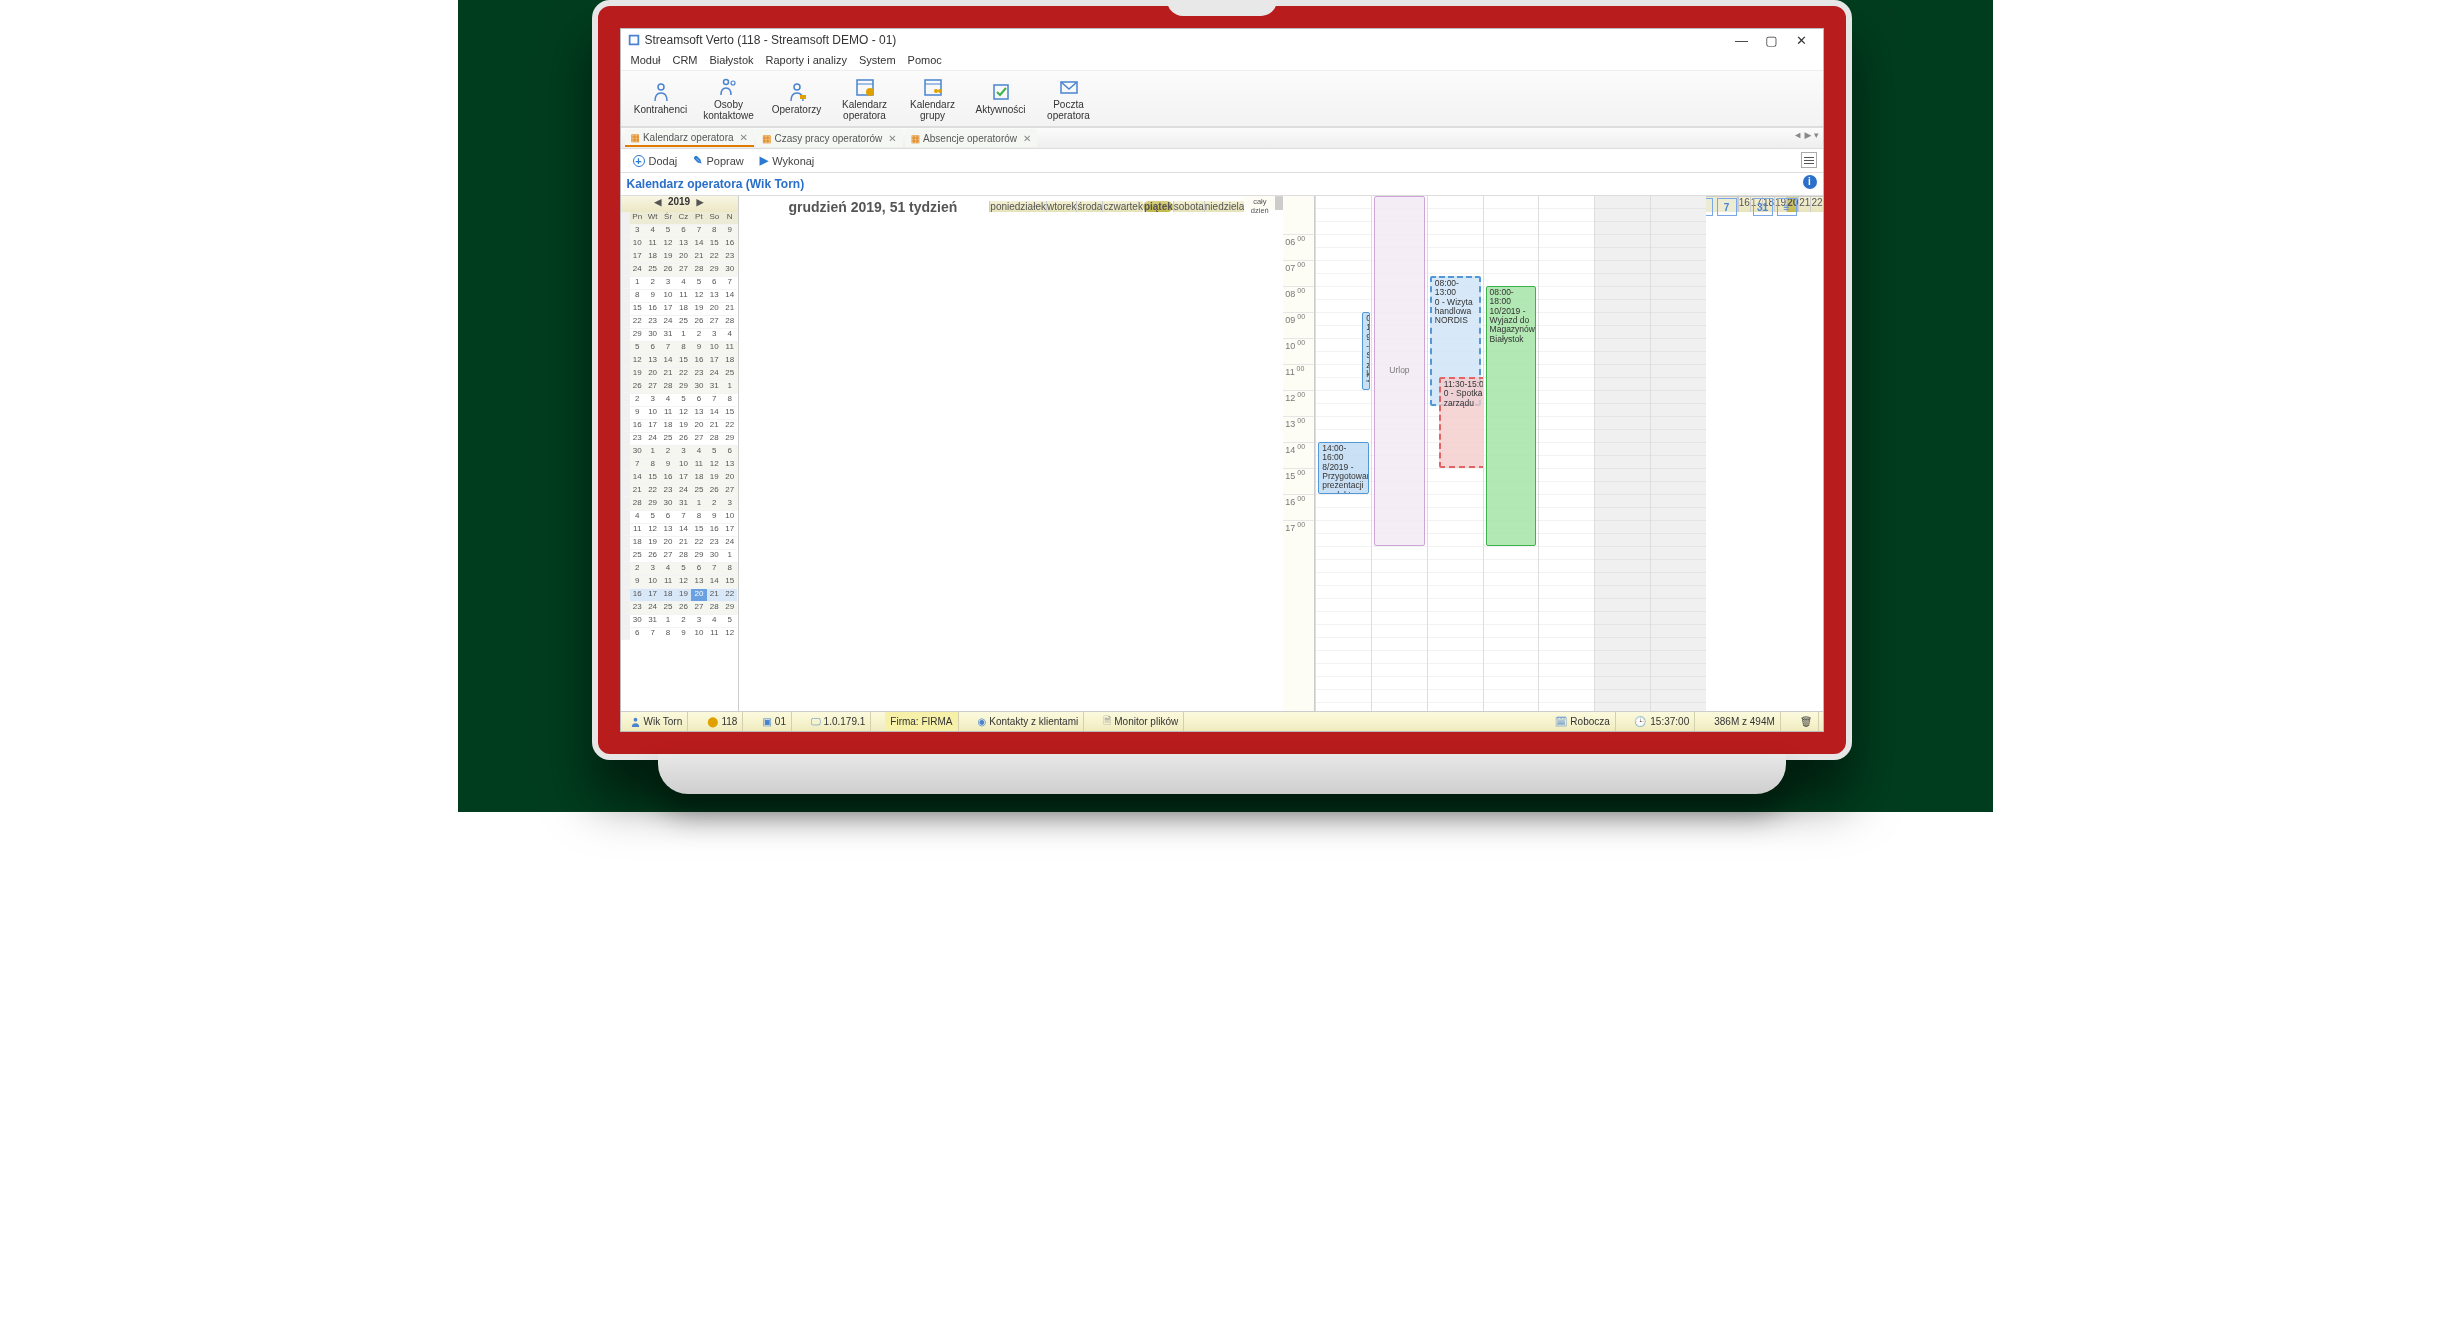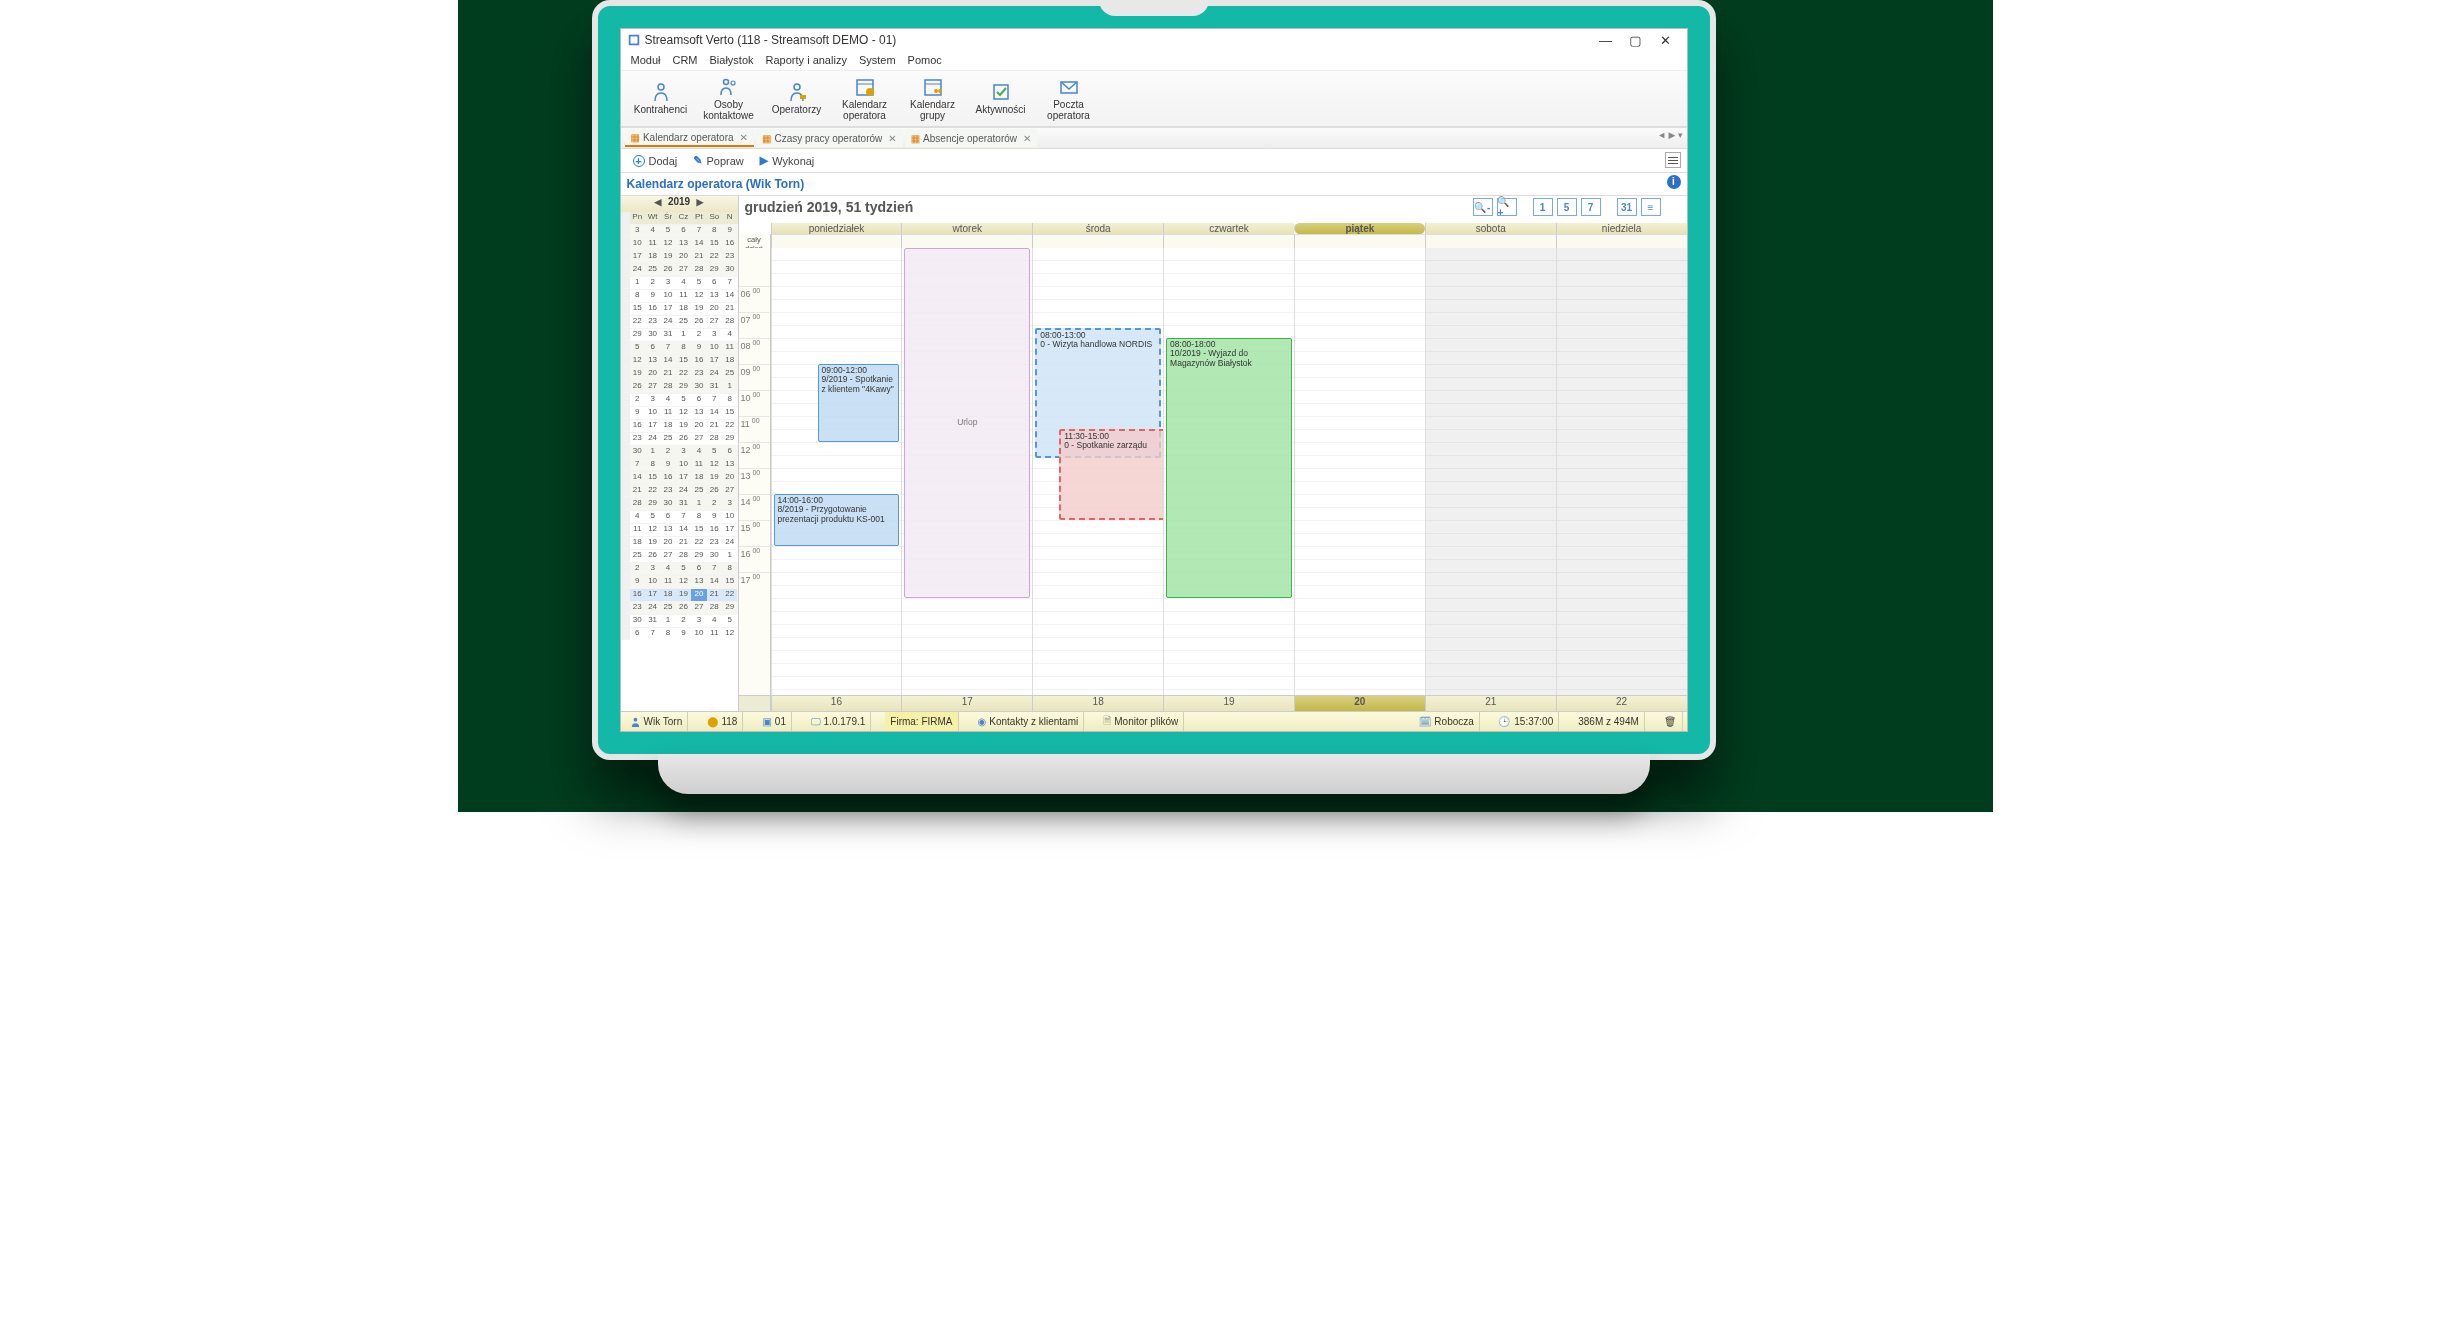--- a/index.html
+++ b/index.html
@@ -1,18 +1,18 @@
 <!DOCTYPE html>
 <html><head>
 <meta charset="utf-8">
 <style>
   * { box-sizing: border-box; margin: 0; padding: 0; }
   html, body { width: 100%; height: 100%; background: transparent; font-family: Arial, sans-serif; font-size: 11px; color: #333; }
   .stage { position: relative; width: 1535px; height: 812px; margin: 0 auto; background: #003d1e; }
-  .laptop { position: absolute; left: 134px; top: 0; width: 1124px; height: 760px; background: #14b8a6; border-radius: 18px; border: 6px solid #e6e6e6; box-shadow: 0 40px 50px rgba(0,0,0,.5); }
+  .laptop { position: absolute; left: 134px; top: 0; width: 1260px; height: 760px; background: #b91c1c; border-radius: 18px; border: 6px solid #e6e6e6; box-shadow: 0 40px 50px rgba(0,0,0,.5); }
   .basebar { position:absolute; left:60px; right:60px; bottom:-40px; height:40px; background:linear-gradient(#e8e8e8,#cfcfcf); border-radius:0 0 30px 30px; box-shadow:0 20px 30px rgba(0,0,0,.4);}
   .notch { position:absolute; top:-6px; left:50%; transform:translateX(-50%); width:110px; height:16px; background:#e8e8e8; border-radius:0 0 20px 20px;}
   .screen { position:absolute; inset:22px; background:#fff; border:1px solid #bbb; display:flex; flex-direction:column; overflow:hidden;}
 
   
   .titlebar { display:flex; align-items:center; padding:2px 6px; height:22px; background:#fff;}
   .titlebar .icon { width:14px; height:14px; margin-right:4px; }
   .titlebar .title { flex:1; font-size:12px; color:#333; }
   .winbtn { width:30px; text-align:center; font-size:13px; color:#333; cursor:default; }
 
@@ -55,21 +55,21 @@
   .mrow div.vlabel { flex:0 0 9px; writing-mode:vertical-rl; transform:rotate(180deg); font-size:7px; color:#999; background:#f0f0f0;}
   .dowrow .vsp { flex:0 0 9px; background:#f0f0f0;}
   .minical { flex:1; overflow:hidden;}
   .mrow { display:flex; height:13px; font-size:8px; color:#555;}
   .mrow div { border-top:1px solid #f3f3f3;}
   .mrow.alt { background:#f6f6f0;}
   .mrow .today{ background:#6aa1e0; color:#fff;}
   .mrow .cw { background:#d8e8f8;}
 
   
-  .calmain { flex:1; display:flex; flex-direction:column; min-width:0;}
+  .calmain { flex:1; display:flex; flex-direction:row; min-width:0;padding-left:44px;}
   .caltitle { display:flex; align-items:center; height:22px; padding-left:6px; font-size:14px; font-weight:bold; color:#555;}
   .caltools { position:absolute; right:26px; display:flex; gap:4px;}
   .tbtn { width:20px;height:18px;border:1px solid #7aa8e6; display:flex;align-items:center;justify-content:center; color:#4a84d1; font-size:10px; cursor:default;}
   .calhead { display:flex; height:16px;align-items:flex-end;}
   .timecol { width:32px; background:#ecebd4; border-right:1px solid #ccc;}
   .allday { width:32px; text-align:center; font-size:7.5px; color:#555; padding:1px; background:#fdfdf6; border-right:1px solid #ccc;}
   .daycol { flex:1; text-align:center; font-size:10px; color:#555; border-left:1px solid #ccc;}
   .calhead .daycol{ background:linear-gradient(#f3f0d4,#e6e2b8);}
   .calhead .daycol.hl { background:linear-gradient(#d8d080,#c4b848); font-weight:bold;border-radius:7px;}
   .alldayrow{display:flex;height:14px;}

